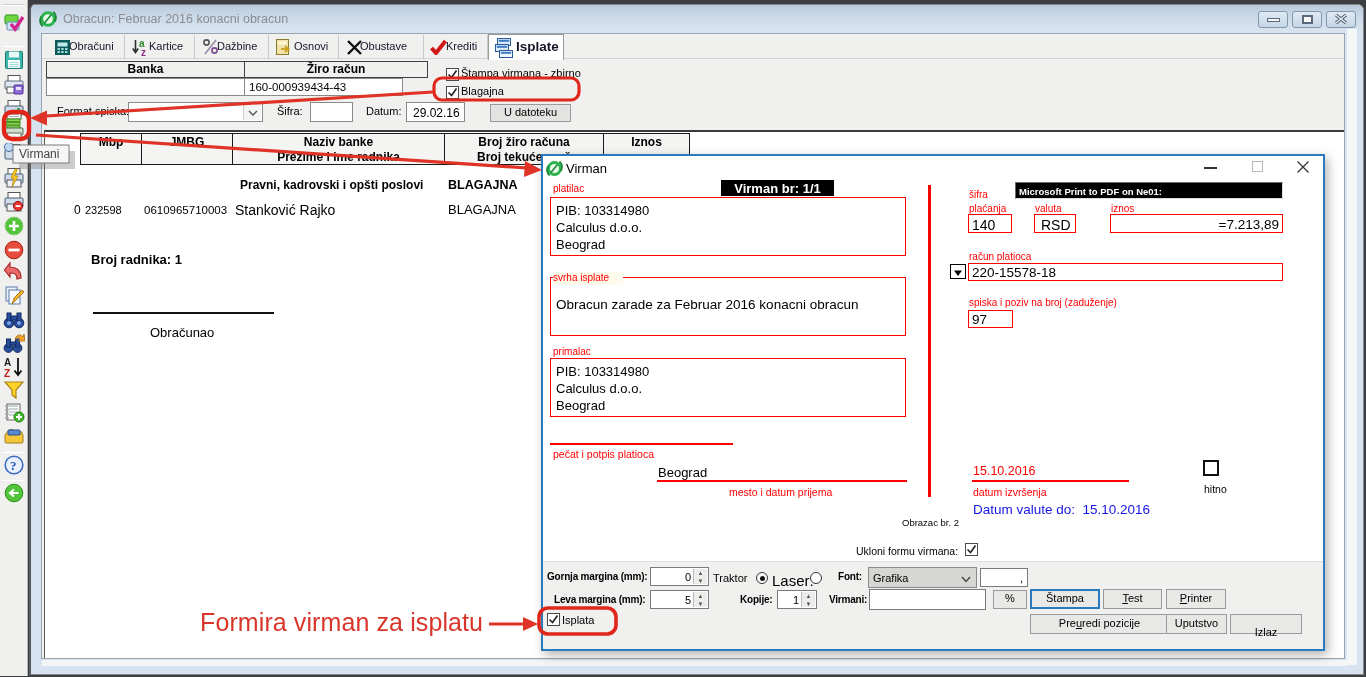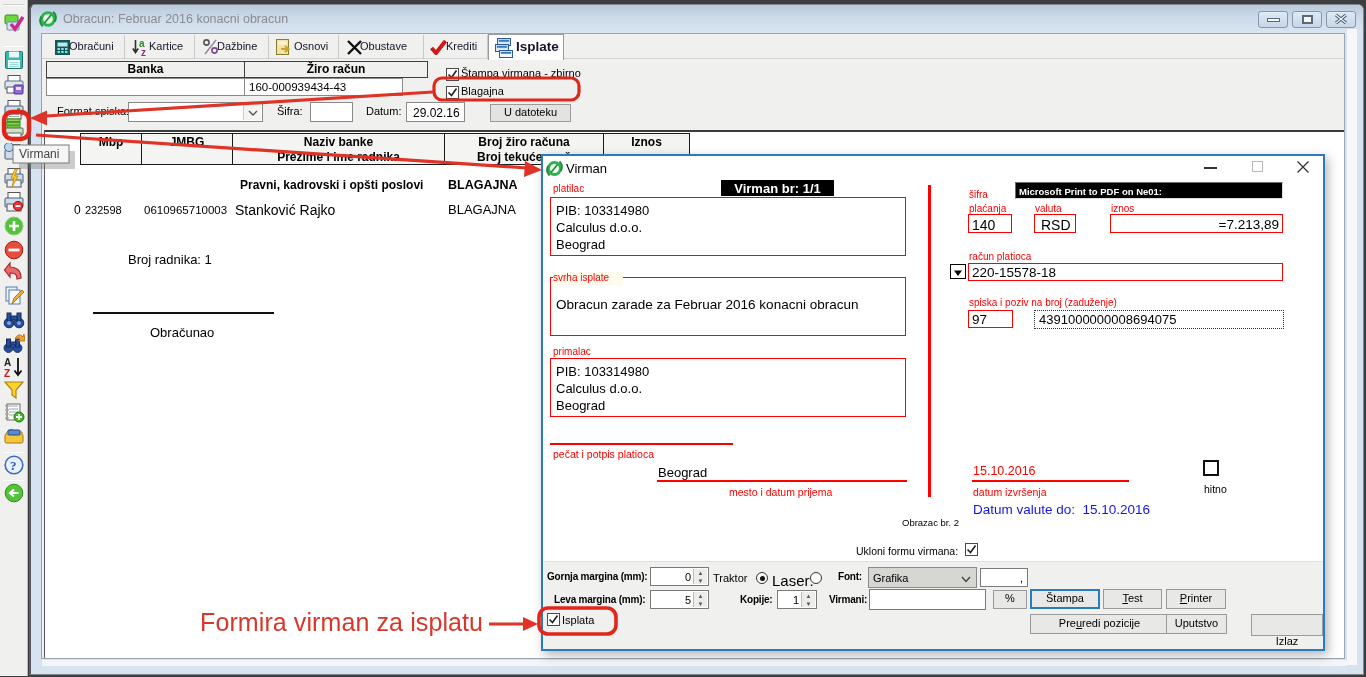--- a/index.html
+++ b/index.html
@@ -326,21 +326,21 @@
         <div class="thc" style="left:399px;top:1px;width:160px;height:32px;">Broj žiro računa<br>Broj tekućeg rač</div>
         <div class="thc" style="left:558px;top:1px;width:87px;height:32px;">Iznos</div>
 
         <div class="abs" style="left:195px;top:46px;font-size:12px;font-weight:bold;">Pravni, kadrovski i opšti poslovi</div>
         <div class="abs" style="left:403px;top:46px;font-size:12.5px;font-weight:bold;">BLAGAJNA</div>
         <div class="abs" style="left:29px;top:71px;font-size:12px;">0</div>
         <div class="abs" style="left:40px;top:72px;font-size:11px;">232598</div>
         <div class="abs" style="left:99px;top:72px;font-size:11.5px;">0610965710003</div>
         <div class="abs" style="left:190px;top:70px;font-size:14px;">Stanković Rajko</div>
         <div class="abs" style="left:403px;top:70px;font-size:13px;">BLAGAJNA</div>
-        <div class="abs" style="left:46px;top:120px;font-size:13px;font-weight:normal;margin-left:37px;">Broj radnika: 1</div>
+        <div class="abs" style="left:46px;top:120px;font-size:13px;font-weight:bold;">Broj radnika: 1</div>
         <div class="abs" style="left:48px;top:180px;width:181px;height:2px;background:#111;"></div>
         <div class="abs" style="left:105px;top:193px;font-size:13px;">Obračunao</div>
       </div>
     </div>
   </div>
 
   <div id="dlg">
 
     <svg class="abs" style="left:3px;top:4px;" width="17" height="17" viewBox="0 0 17 17">
         <circle cx="8.5" cy="8.5" r="6" fill="#eafbea" stroke="#2cb44e" stroke-width="2.8"></circle>
@@ -380,21 +380,20 @@
     <div class="rbox" style="left:425px;top:58px;width:44px;height:19px;padding:2px 0 0 3px;font-size:14px;">140</div>
     <div class="rbox" style="left:491px;top:58px;width:42px;height:19px;padding:2px 0 0 6px;font-size:14px;">RSD</div>
     <div class="rbox" style="left:567px;top:58px;width:173px;height:19px;padding:2px 3px 0 0;text-align:right;font-size:13.5px;">=7.213,89</div>
     <div class="rlab" style="left:426px;top:95px;">račun platioca</div>
     <div class="abs" style="left:407px;top:108px;width:16px;height:15px;background:#fff;border:1px solid #000;text-align:center;"><svg width="12" height="12">
           <path d="M2 3.5 h8 l-4 5.5 z" fill="#000"></path>
         </svg></div>
     <div class="rbox" style="left:425px;top:107px;width:315px;height:18px;padding:1px 0 0 3px;font-size:13.5px;">220-15578-18</div>
     <div class="rlab" style="left:426px;top:141px;">spiska i poziv na broj (zaduženje)</div>
     <div class="rbox" style="left:425px;top:154px;width:45px;height:18px;padding:1px 0 0 3px;font-size:13.5px;">97</div>
-    <div class="abs" style="left:491px;top:154px;width:250px;height:19px;background:#fff;border:1px dotted #333;font-size:13px;padding:1px 0 0 4px;">4391000000008694075</div>
 
     <div class="abs" style="left:430px;top:308px;font-size:12.5px;color:#f00;">15.10.2016</div>
     <div class="abs" style="left:429px;top:324px;width:157px;height:2px;background:#f00;"></div>
     <div class="rlab" style="left:430px;top:330px;font-size:10.5px;">datum izvršenja</div>
     <div class="abs" style="left:660px;top:304px;width:16px;height:16px;background:#fff;border:2px solid #111;"></div>
     <div class="abs" style="left:661px;top:327px;font-size:10.5px;">hitno</div>
     <div class="abs" style="left:430px;top:346px;font-size:13.5px;color:#1414e6;">Datum valute do:&nbsp; 15.10.2016</div>
     <div class="abs" style="left:359px;top:361px;font-size:9.5px;">Obrazac br. 2</div>
     <div class="abs" style="left:313px;top:389px;font-size:10.5px;">Ukloni formu virmana:</div>
     <div class="cb" style="left:422px;top:387px;">
@@ -433,21 +432,21 @@
         </div>
       <div class="blab" style="left:286px;top:32px;">Virmani:</div>
       <div class="abs" style="left:326px;top:27px;width:117px;height:21px;background:#fff;border:1px solid #7a7a7a;"></div>
       <div class="dbtn" style="left:450px;top:28px;width:34px;height:19px;padding-top:1px;">%</div>
 
       <div class="dbtn" style="left:487px;top:27px;width:70px;height:20px;border:2px solid #2a7ac0;padding-top:1px;">Štampa</div>
       <div class="dbtn" style="left:560px;top:27px;width:59px;height:20px;padding-top:2px;"><u>T</u>est</div>
       <div class="dbtn" style="left:623px;top:27px;width:60px;height:20px;padding-top:2px;"><u>P</u>rinter</div>
       <div class="dbtn" style="left:487px;top:52px;width:139px;height:20px;padding-top:2px;">Pre<u>u</u>redi pozicije</div>
       <div class="dbtn" style="left:623px;top:52px;width:61px;height:20px;padding-top:2px;">Uputstvo</div>
-      <div class="dbtn" style="left:687px;top:52px;width:72px;height:20px;padding-top:20px;margin-left:21px;">Izlaz</div>
+      <div class="dbtn" style="left:687px;top:52px;width:72px;height:20px;padding-top:11px;">Izlaz</div>
 
       <div class="cb" style="left:4px;top:51px;">
           <svg width="11" height="11">
             <path d="M1.5 5.5 L4.5 8.5 L9.5 1.5" stroke="#222" stroke-width="1.6" fill="none"></path>
           </svg>
         </div>
       <div class="abs" style="left:19px;top:52px;font-size:11px;">Isplata</div>
     </div>
   </div>
 

